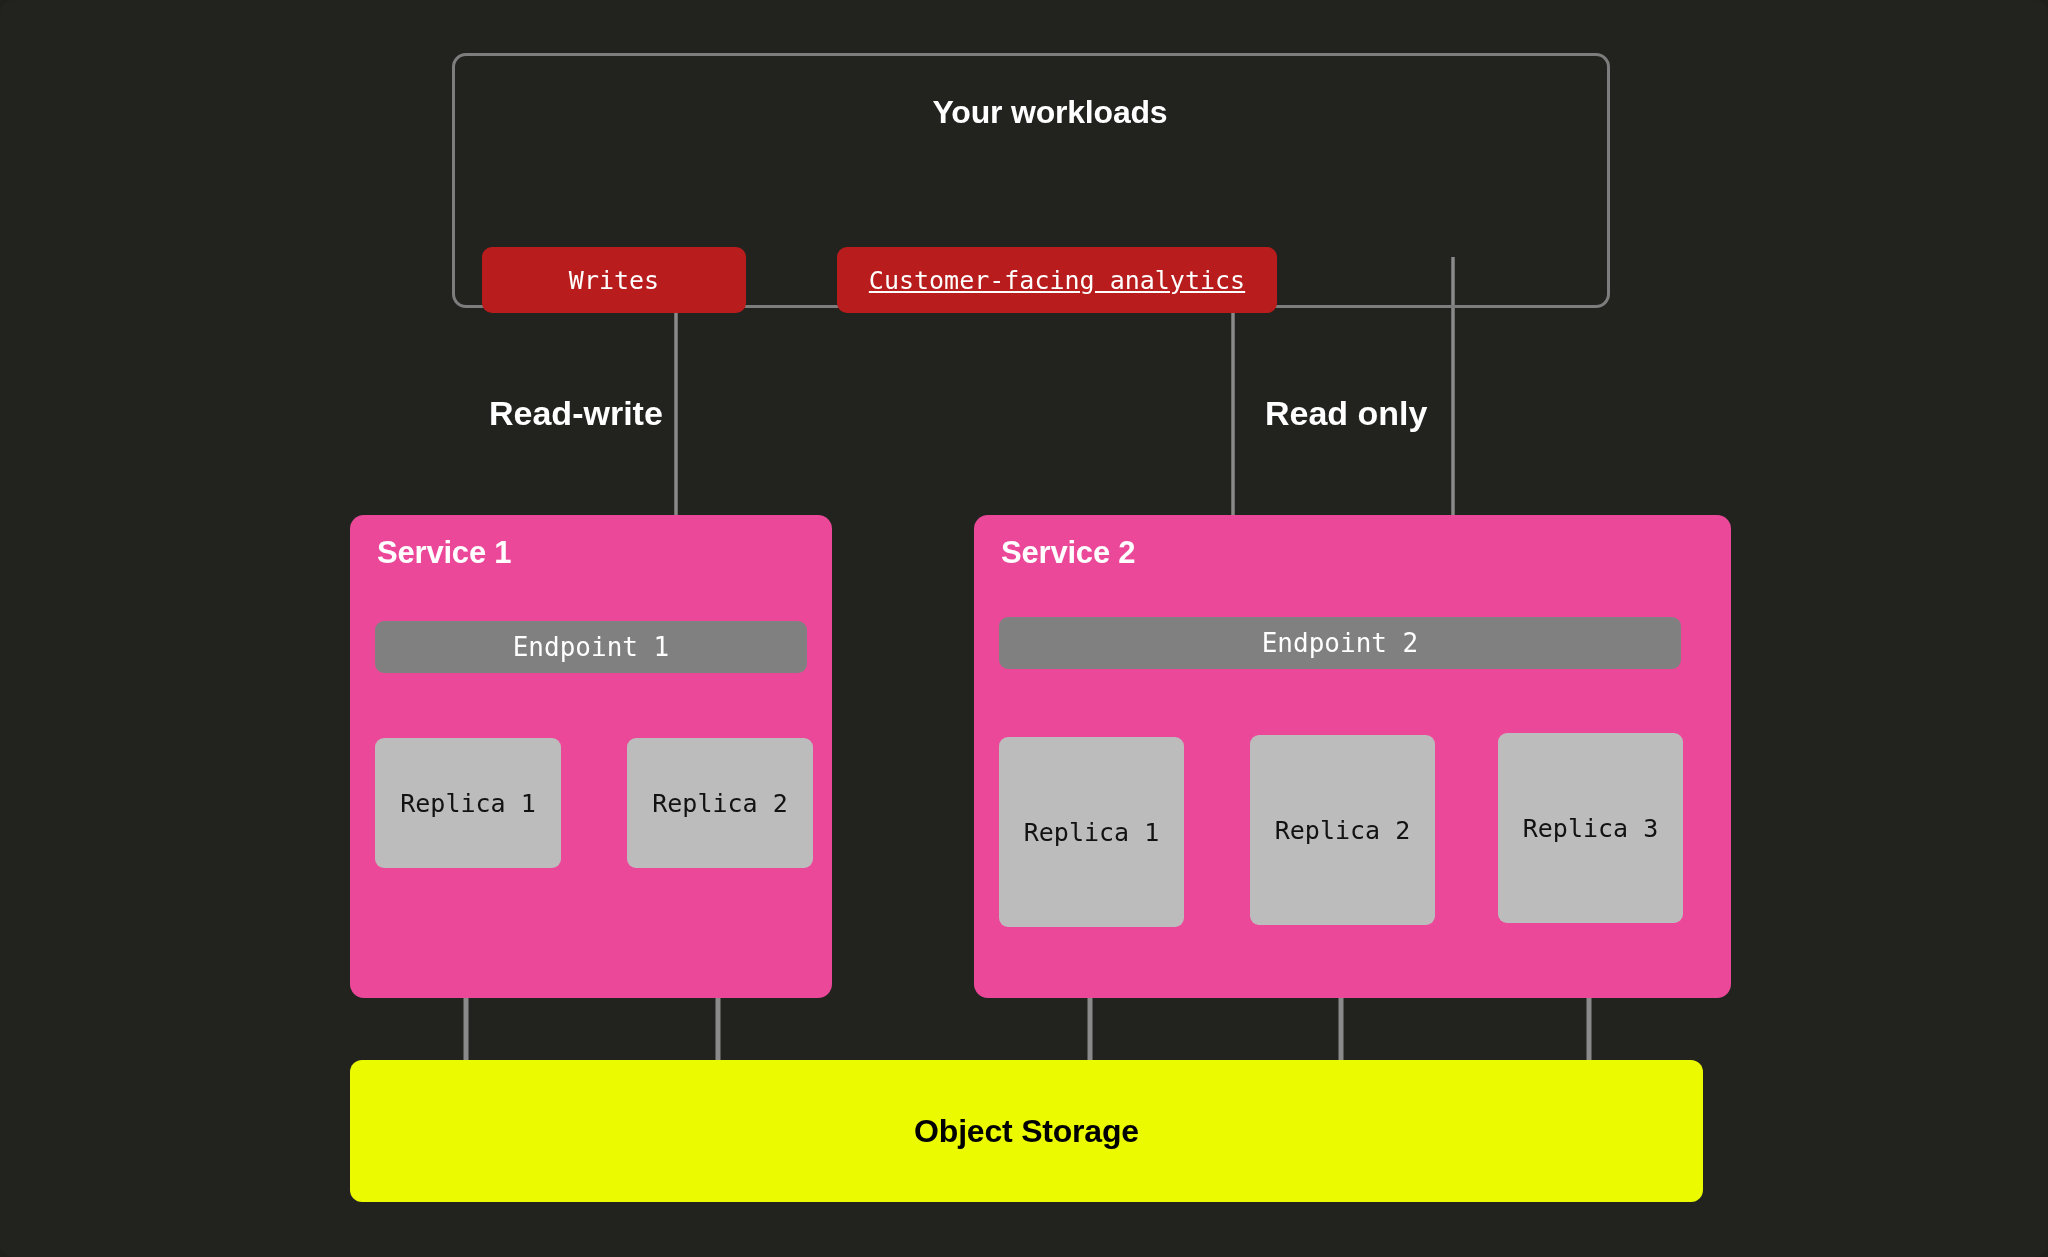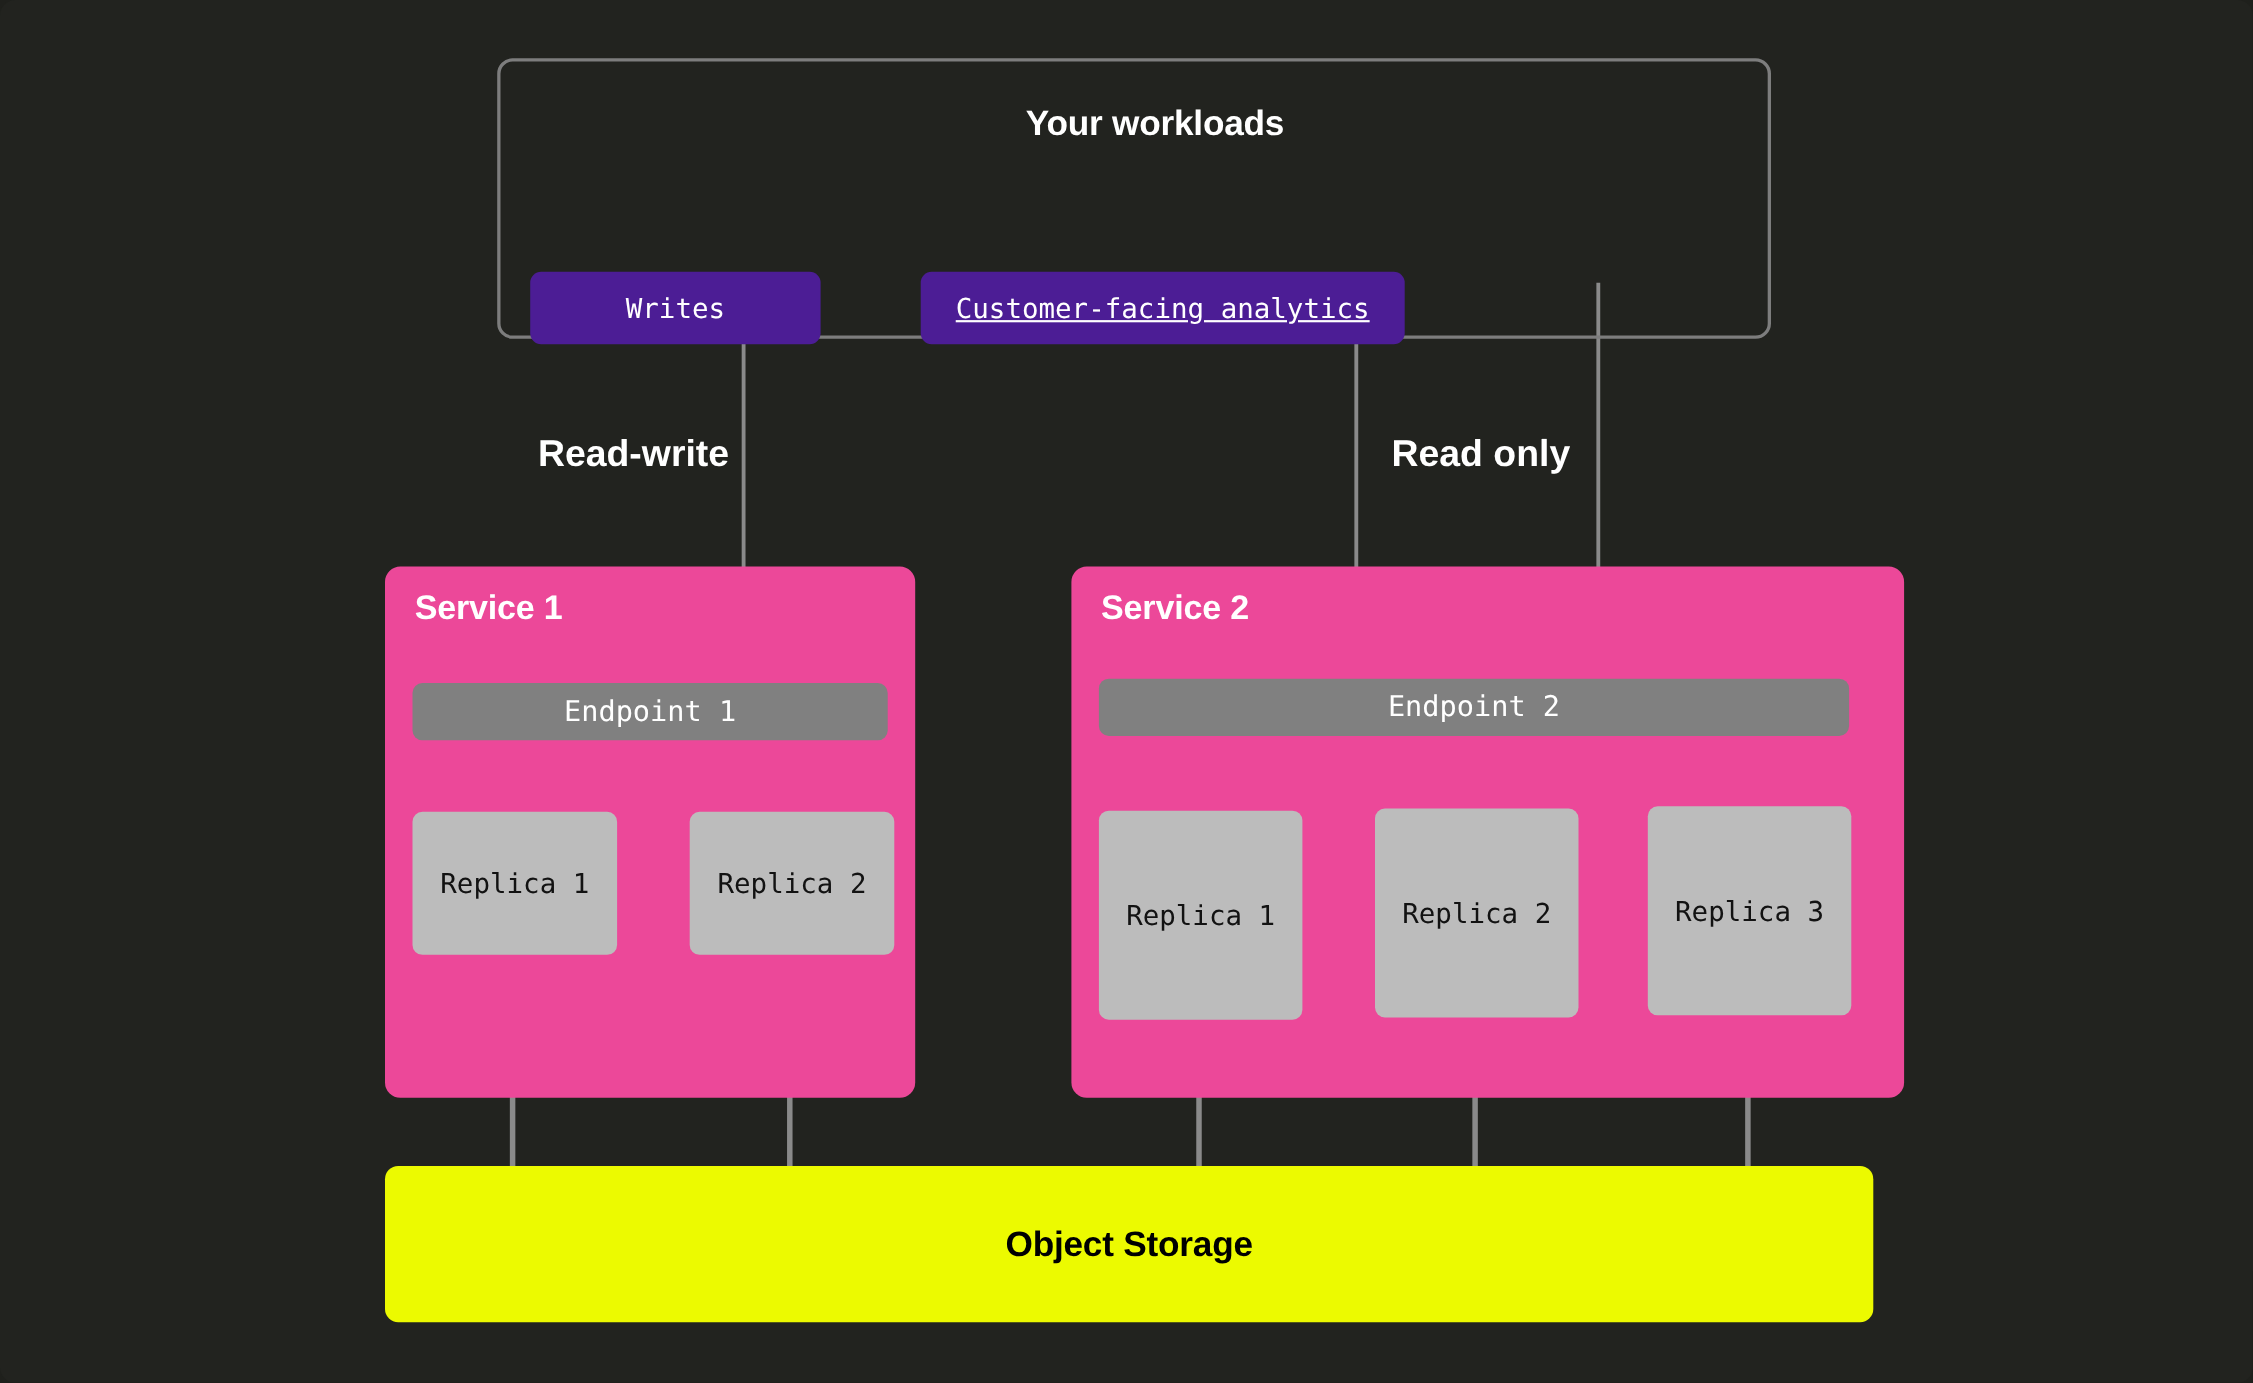--- a/index.html
+++ b/index.html
@@ -49,21 +49,21 @@
     color: #ffffff;
     font-size: 32px;
     font-weight: bold;
     letter-spacing: -0.2px;
     margin-left: 16px;
   }
 
   
   .chip {
     position: absolute;
-    background: #4c1d95;
+    background: #b91c1c;
     border-radius: 10px;
     color: #ffffff;
     font-family: "DejaVu Sans Mono", "Liberation Mono", monospace;
     font-size: 25px;
     display: flex;
     align-items: center;
     justify-content: center;
     height: 66px;
     top: 191px;
   }

